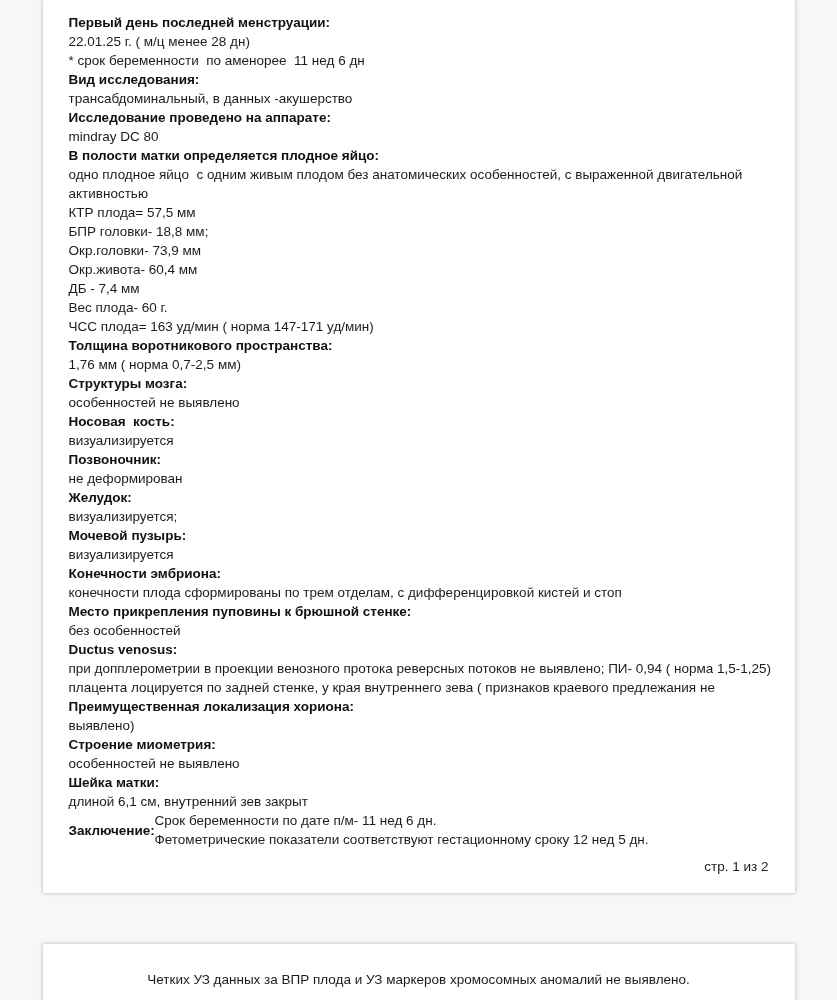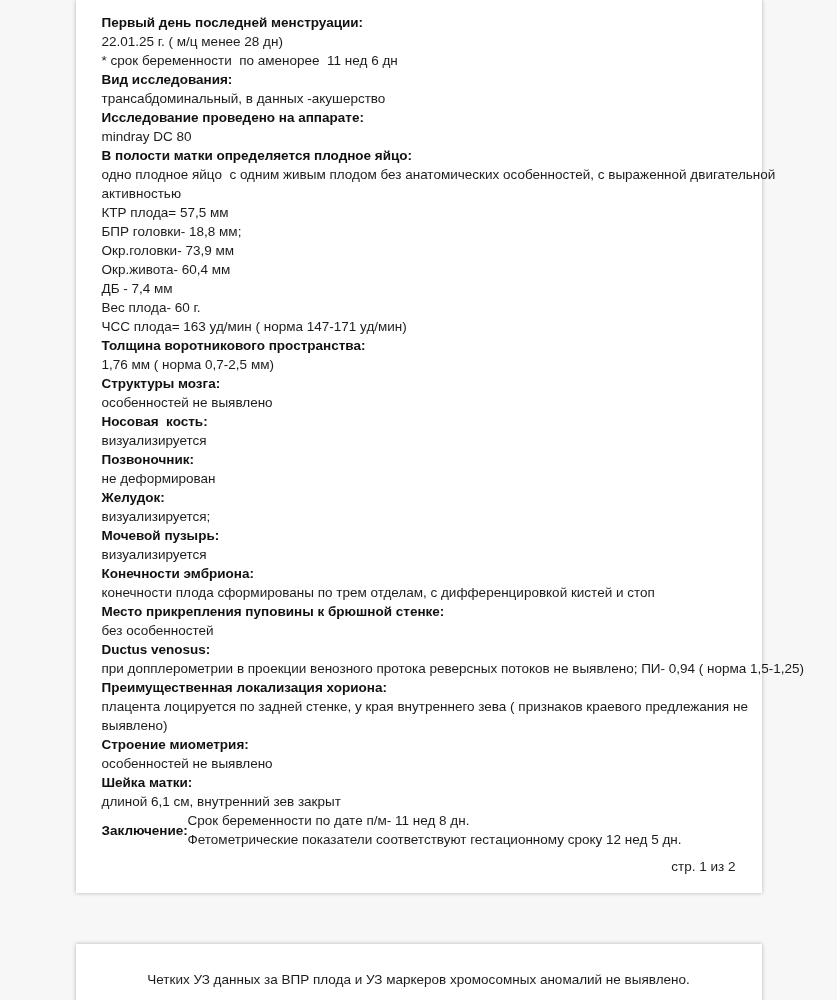--- a/index.html
+++ b/index.html
@@ -8,21 +8,21 @@
   }
   body {
     width: 837px;
     height: 1000px;
     overflow: hidden;
     background: #f7f7f7;
     font-family: "Liberation Sans", "DejaVu Sans", sans-serif;
     color: #1c1c1c;
   }
   .page {
-    width: 686px;
+    width: 752px;
     margin: 0 auto;
     background: #ffffff;
     box-shadow: 0 0 4px rgba(0,0,0,0.28);
     box-sizing: border-box;
   }
   .page-1 {
     min-height: 893px;
     padding: 13px 26px 12px 26px;
   }
   .page-2 {
@@ -101,33 +101,33 @@
       <div class="line bold">Желудок:</div>
       <div class="line">визуализируется;</div>
       <div class="line bold">Мочевой пузырь:</div>
       <div class="line">визуализируется</div>
       <div class="line bold">Конечности эмбриона:</div>
       <div class="line">конечности плода сформированы по трем отделам, с дифференцировкой кистей и стоп</div>
       <div class="line bold">Место прикрепления пуповины к брюшной стенке:</div>
       <div class="line">без особенностей</div>
       <div class="line bold">Ductus venosus:</div>
       <div class="line">при допплерометрии в проекции венозного протока реверсных потоков не выявлено; ПИ- 0,94 ( норма 1,5-1,25)</div>
+      <div class="line">плацента лоцируется по задней стенке, у края внутреннего зева ( признаков краевого предлежания не</div>
       <div class="line bold">Преимущественная локализация хориона:</div>
-      <div class="line">плацента лоцируется по задней стенке, у края внутреннего зева ( признаков краевого предлежания не</div>
       <div class="line">выявлено)</div>
       <div class="line bold">Строение миометрия:</div>
       <div class="line">особенностей не выявлено</div>
       <div class="line bold">Шейка матки:</div>
       <div class="line">длиной 6,1 см, внутренний зев закрыт</div>
     </div>
 
   <div class="conclusion-row">
     <div class="conclusion-label">Заключение:</div>
     <div class="conclusion-lines">
-      <div class="line">Срок беременности по дате п/м- 11 нед 8 дн.</div>
+      <div class="line">Срок беременности по дате п/м- 11 нед 6 дн.</div>
       <div class="line">Фетометрические показатели соответствуют гестационному сроку 12 нед 5 дн.</div>
     </div>
   </div>
 
   <div class="page-indicator">стр. 1 из 2</div>
 </div>
 
 <div class="page page-2">
   <div class="page2-note">Четких УЗ данных за ВПР плода и УЗ маркеров хромосомных аномалий не выявлено.</div>
 </div>

